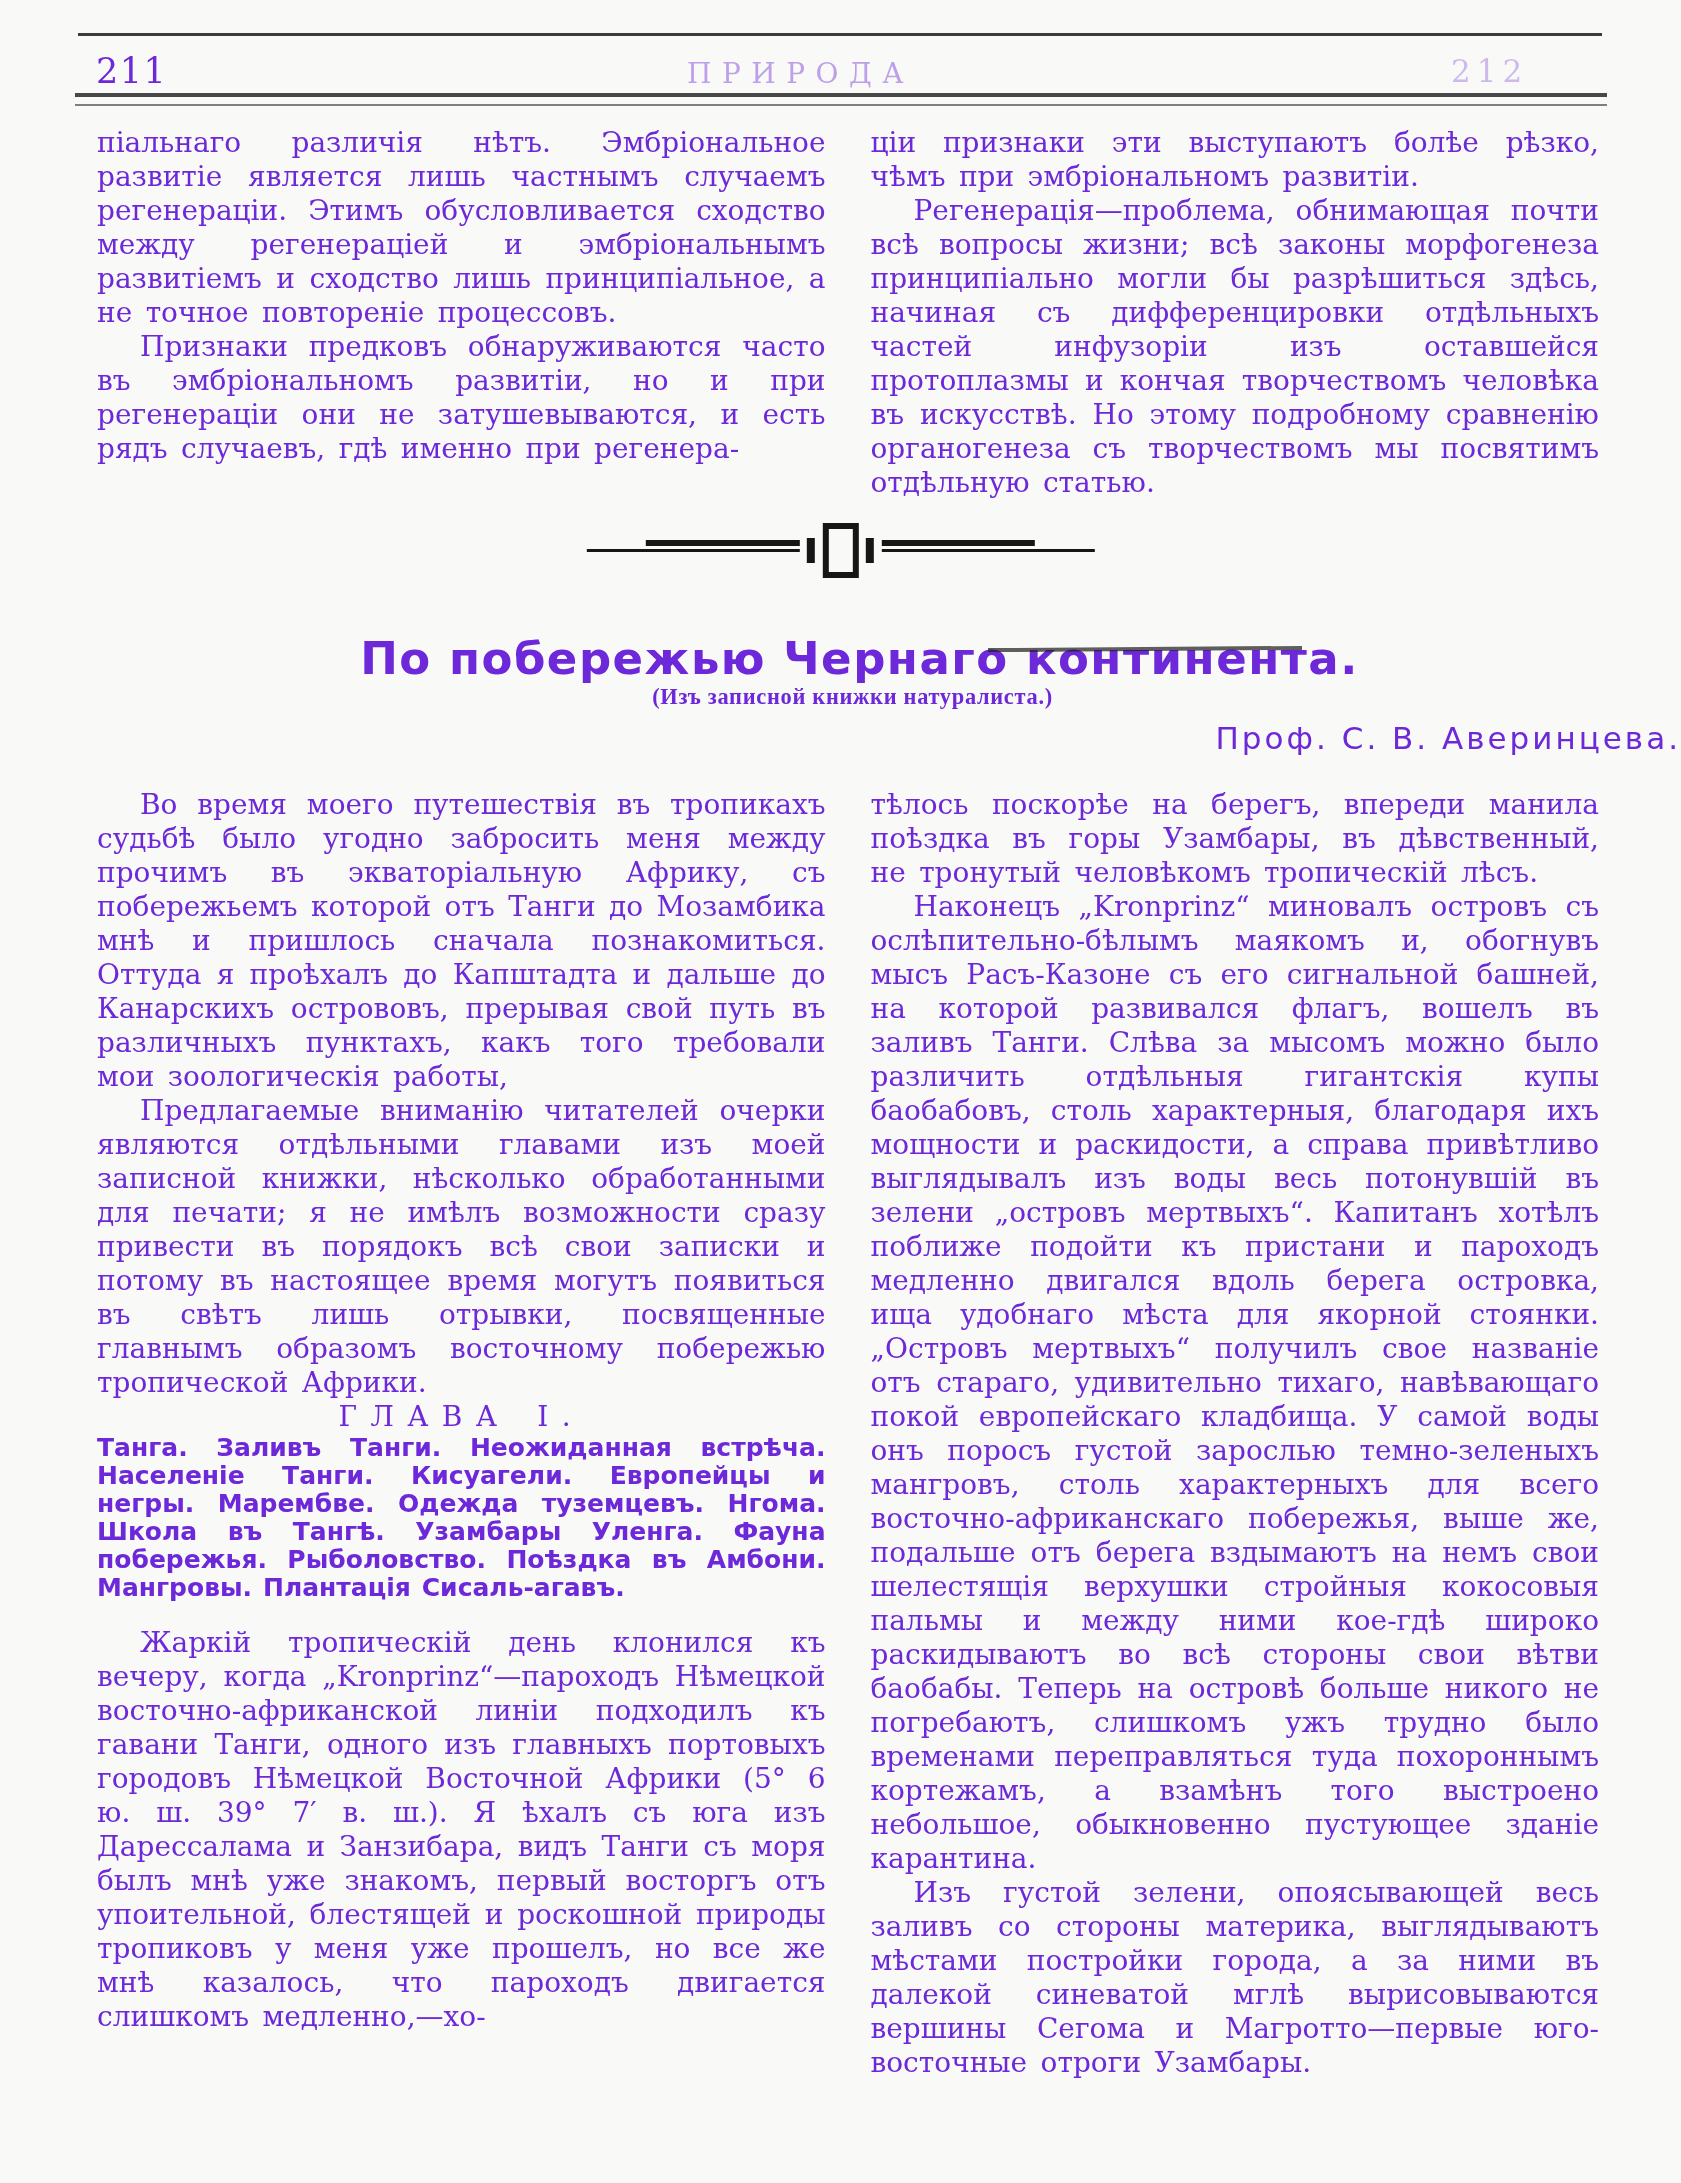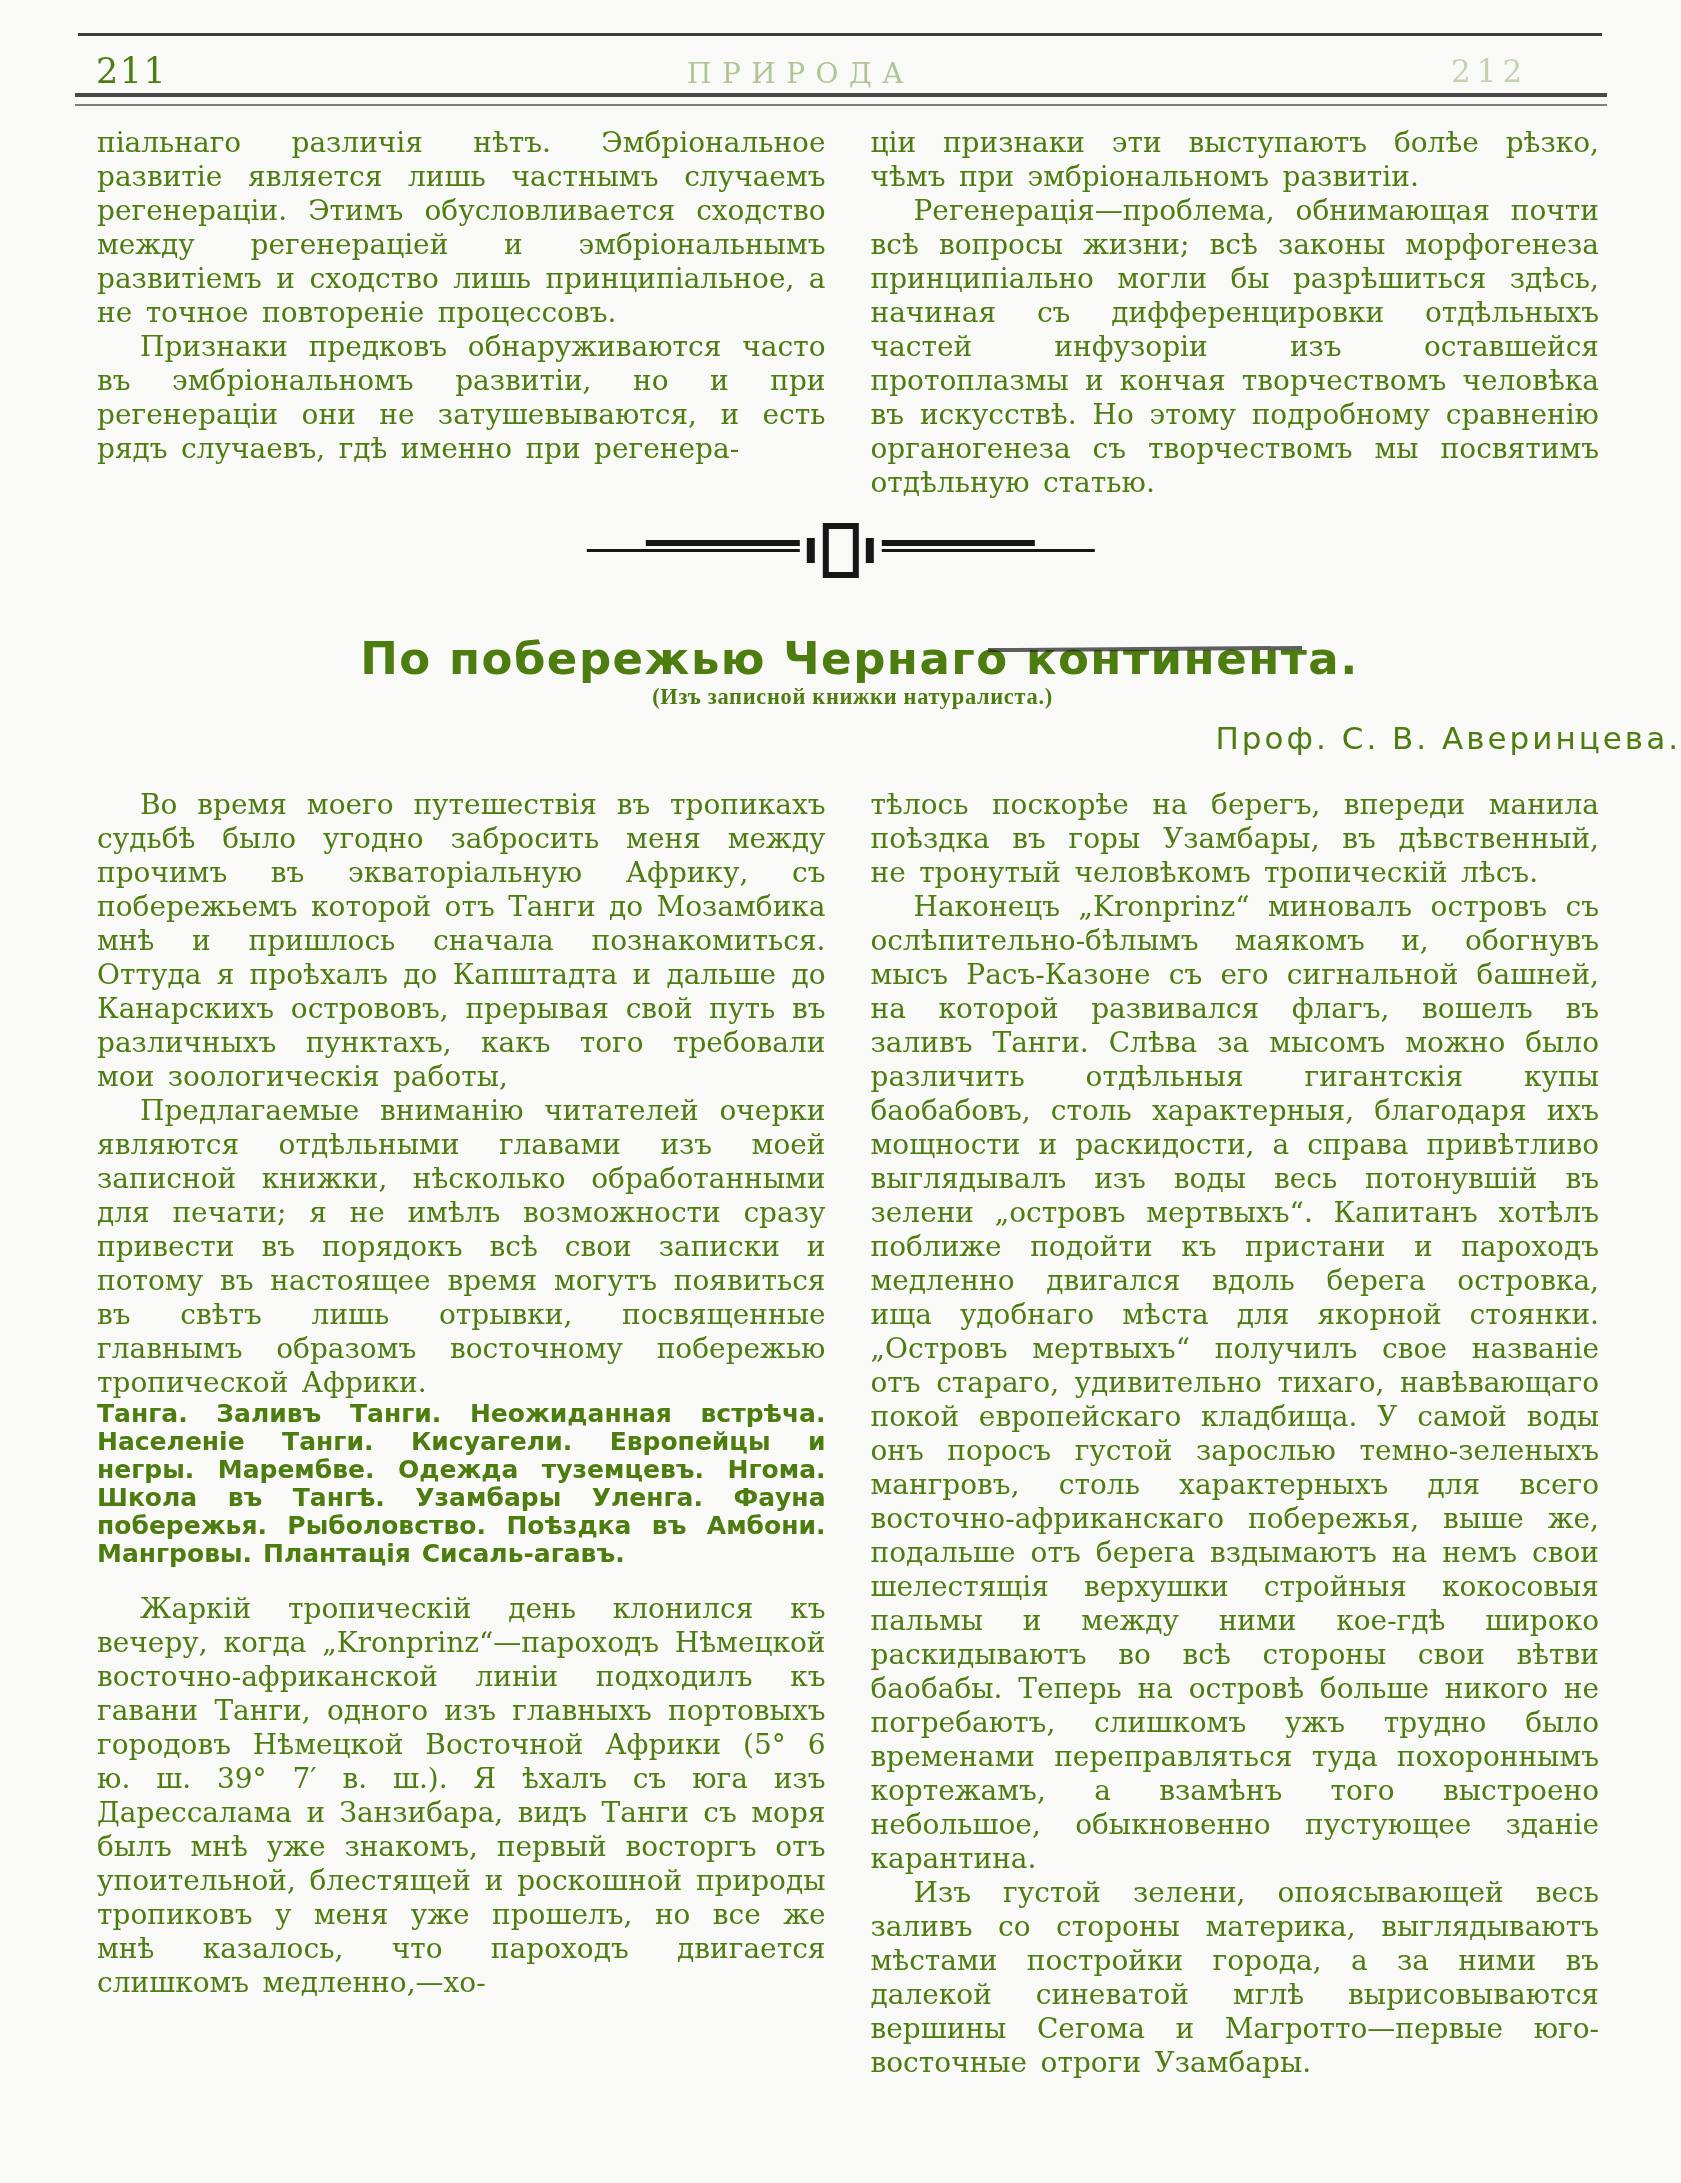--- a/index.html
+++ b/index.html
@@ -1,21 +1,21 @@
 <!DOCTYPE html>
 <html style="font-size:12px"><head>
 <meta charset="utf-8">
 <style>
   html,body{margin:0;padding:0;background:#e8e8e6;}
   .page{
     position:relative;
     width:1681px;height:2183px;
     margin:0 auto;
     background:#f9f9f7;
-    color:#4d7c0f;
+    color:#6d28d9;
     font-family:"DejaVu Serif", serif;
     overflow:hidden;
   }
   
   .rule{position:absolute;background:#1b1b1b;}
   .rule-top{left:78px;top:33px;width:1524px;height:3px;opacity:.85;}
   .rule-mid-a{left:75px;top:93px;width:1532px;height:3.7px;opacity:.8;}
   .rule-mid-b{left:75px;top:104px;width:1532px;height:2.2px;opacity:.55;}
   .header-row{position:absolute;left:0;top:45px;width:1681px;height:52px;}
   .pagenum{position:absolute;left:96px;top:6px;font-size:35px;letter-spacing:1.5px;}
@@ -119,20 +119,21 @@
 
   <h1 class="title">По побережью Чернаго континента.</h1>
   <div class="title-strike"></div>
   <div class="subtitle">(Изъ записной книжки натуралиста.)</div>
   <div class="author">Проф. С. В. Аверинцева.</div>
 
   <section class="cols sec2">
     <div class="col">
       <p class="indent">Во время моего путешествія въ тропикахъ судьбѣ было угодно забросить меня между прочимъ въ экваторіальную Африку, съ побережьемъ которой отъ Танги до Мозамбика мнѣ и пришлось сначала познакомиться. Оттуда я проѣхалъ до Капштадта и дальше до Канарскихъ острововъ, прерывая свой путь въ различныхъ пунктахъ, какъ того требовали мои зоологическія работы,</p>
       <p class="indent">Предлагаемые вниманію читателей очерки являются отдѣльными главами изъ моей записной книжки, нѣсколько обработанными для печати; я не имѣлъ возможности сразу привести въ порядокъ всѣ свои записки и потому въ настоящее время могутъ появиться въ свѣтъ лишь отрывки, посвященные главнымъ образомъ восточному побережью тропической Африки.</p>
+      <p class="chapter-heading">ГЛАВА I.</p>
       <p class="chapter-summary">Танга. Заливъ Танги. Неожиданная встрѣча. Населеніе Танги. Кисуагели. Европейцы и негры. Марембве. Одежда туземцевъ. Нгома. Школа въ Тангѣ. Узамбары Уленга. Фауна побережья. Рыболовство. Поѣздка въ Амбони. Мангровы. Плантація Сисаль-агавъ.</p>
       <p class="indent">Жаркій тропическій день клонился къ вечеру, когда „Kronprinz“—пароходъ Нѣмецкой восточно-африканской линіи подходилъ къ гавани Танги, одного изъ главныхъ портовыхъ городовъ Нѣмецкой Восточной Африки (5° 6 ю. ш. 39° 7′ в. ш.). Я ѣхалъ съ юга изъ Дарессалама и Занзибара, видъ Танги съ моря былъ мнѣ уже знакомъ, первый восторгъ отъ упоительной, блестящей и роскошной природы тропиковъ у меня уже прошелъ, но все же мнѣ казалось, что пароходъ двигается слишкомъ медленно,—хо-</p>
     </div>
     <div class="col">
       <p>тѣлось поскорѣе на берегъ, впереди манила поѣздка въ горы Узамбары, въ дѣвственный, не тронутый человѣкомъ тропическій лѣсъ.</p>
       <p class="indent">Наконецъ „Kronprinz“ миновалъ островъ съ ослѣпительно-бѣлымъ маякомъ и, обогнувъ мысъ Расъ-Казоне съ его сигнальной башней, на которой развивался флагъ, вошелъ въ заливъ Танги. Слѣва за мысомъ можно было различить отдѣльныя гигантскія купы баобабовъ, столь характерныя, благодаря ихъ мощности и раскидости, а справа привѣтливо выглядывалъ изъ воды весь потонувшій въ зелени „островъ мертвыхъ“. Капитанъ хотѣлъ поближе подойти къ пристани и пароходъ медленно двигался вдоль берега островка, ища удобнаго мѣста для якорной стоянки. „Островъ мертвыхъ“ получилъ свое названіе отъ стараго, удивительно тихаго, навѣвающаго покой европейскаго кладбища. У самой воды онъ поросъ густой зарослью темно-зеленыхъ мангровъ, столь характерныхъ для всего восточно-африканскаго побережья, выше же, подальше отъ берега вздымаютъ на немъ свои шелестящія верхушки стройныя кокосовыя пальмы и между ними кое-гдѣ широко раскидываютъ во всѣ стороны свои вѣтви баобабы. Теперь на островѣ больше никого не погребаютъ, слишкомъ ужъ трудно было временами переправляться туда похороннымъ кортежамъ, а взамѣнъ того выстроено небольшое, обыкновенно пустующее зданіе карантина.</p>
       <p class="indent">Изъ густой зелени, опоясывающей весь заливъ со стороны материка, выглядываютъ мѣстами постройки города, а за ними въ далекой синеватой мглѣ вырисовываются вершины Сегома и Магротто—первые юго-восточные отроги Узамбары.</p>
     </div>
   </section>
 

